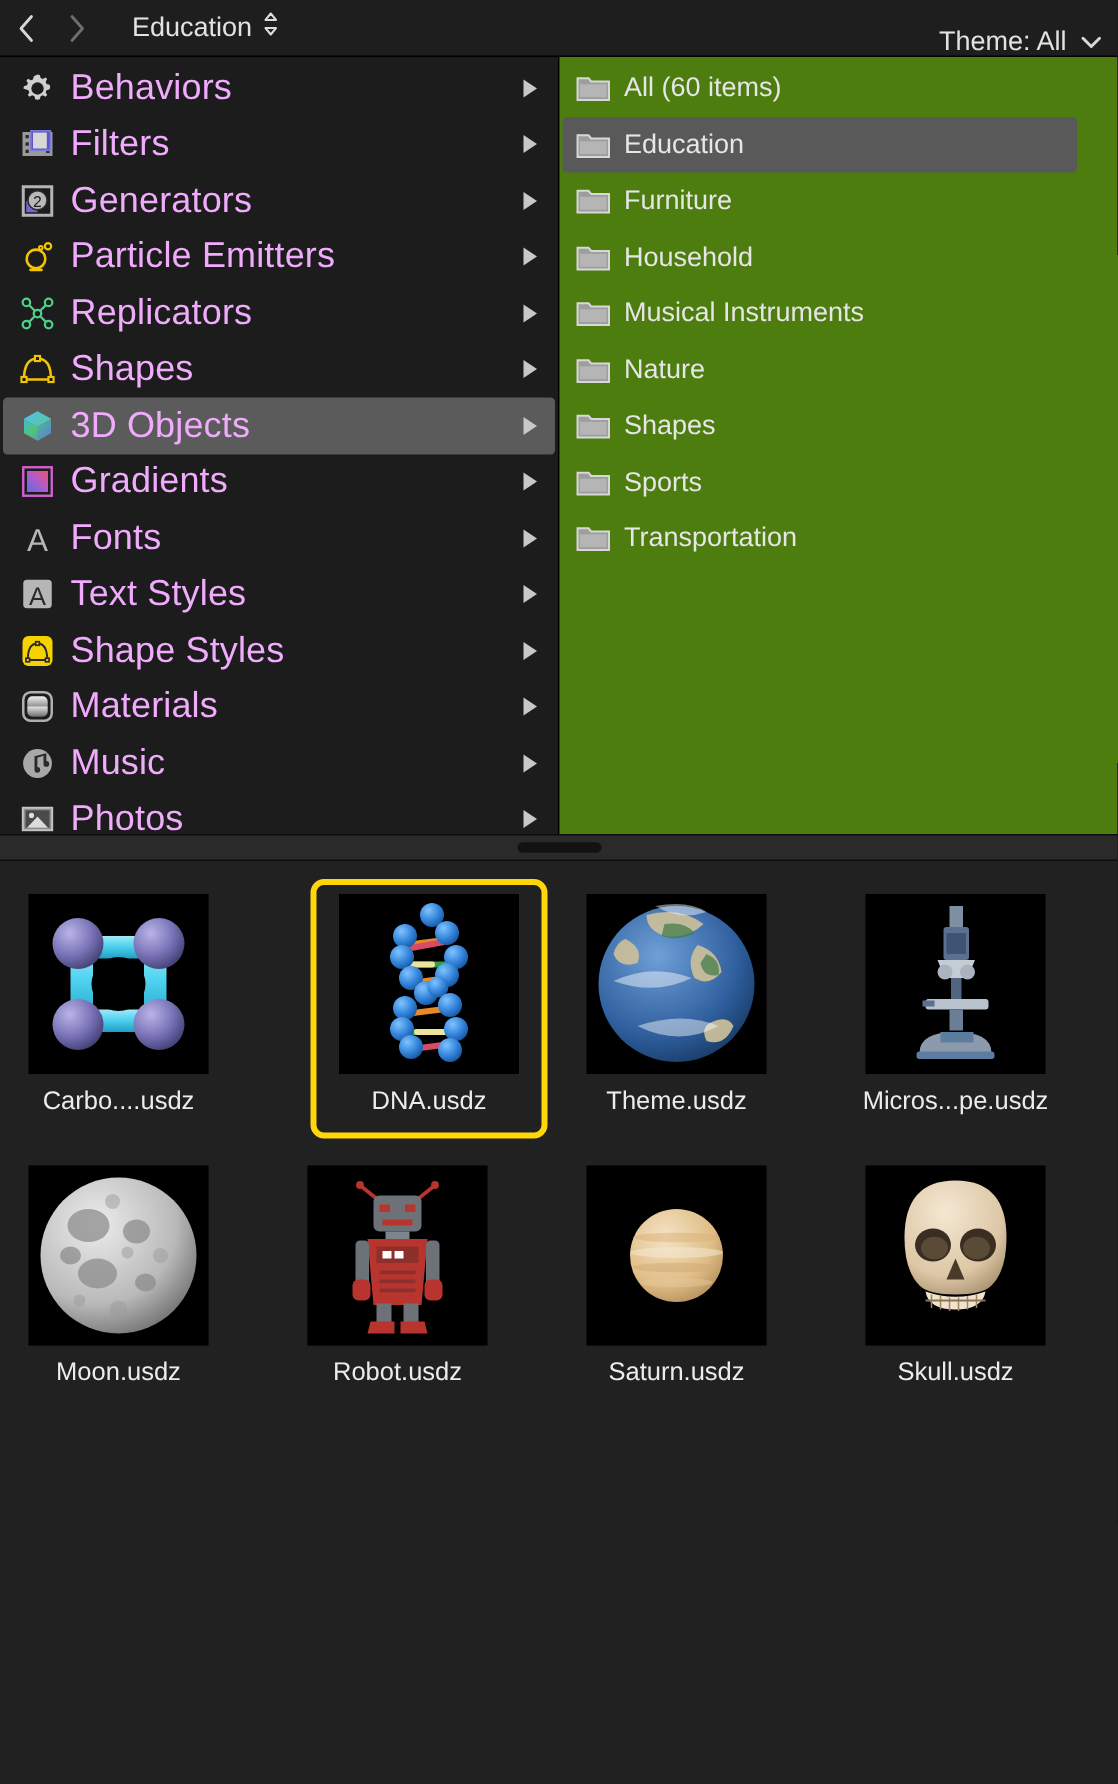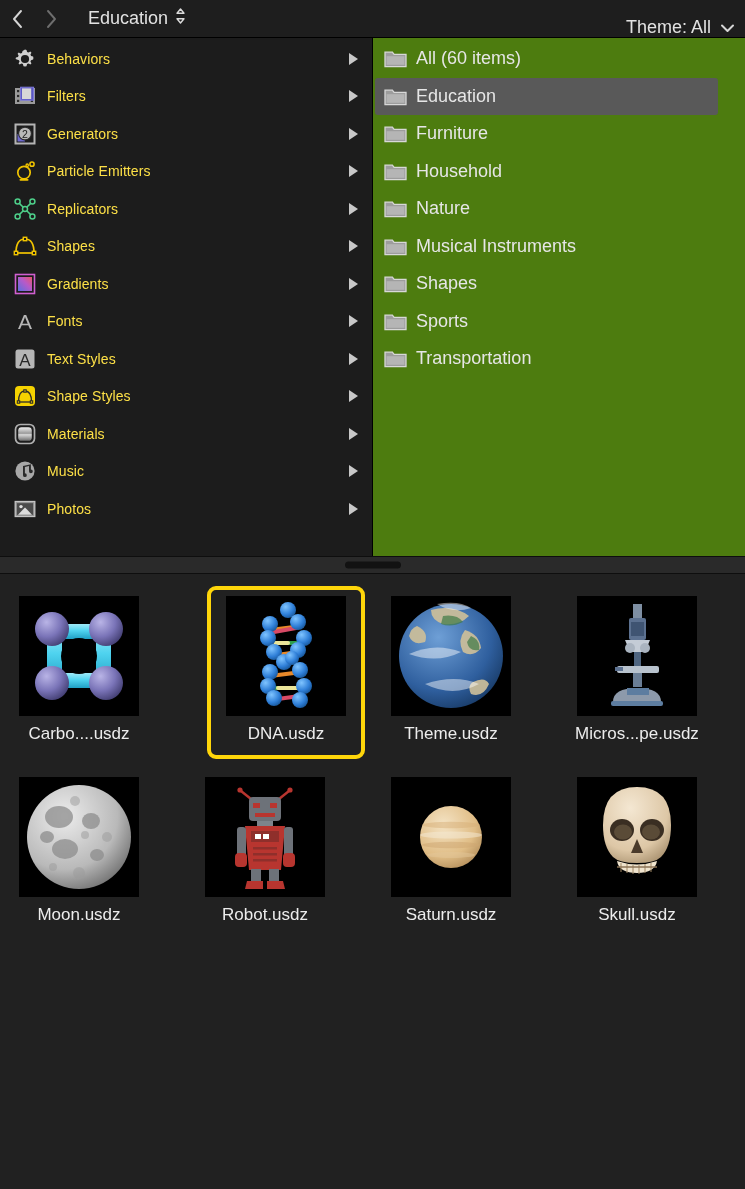--- a/index.html
+++ b/index.html
@@ -65,22 +65,22 @@
     border-radius: 3px;
   }
   .side-row.selected { background: #5b5b5b; }
   .side-icon {
     width: 26px; height: 26px;
     flex: 0 0 26px;
     display: flex; align-items: center; justify-content: center;
     margin-right: 9px;
   }
   .side-label {
-    color: #fde047;
-    font-size: 14px;
+    color: #f0abfc;
+    font-size: 24px;
     letter-spacing: 0.1px;
     white-space: nowrap;
   }
   .disclosure {
     position: absolute;
     right: 12px; top: 50%;
     transform: translateY(-50%);
     width: 0; height: 0;
     border-left: 9px solid #c8c8c8;
     border-top: 6px solid transparent;
@@ -283,20 +283,38 @@
               <g fill="#1c1c1c" stroke="#f2c500" stroke-width="1.4">
                 <rect x="1.3" y="17.3" width="3.4" height="3.4"></rect>
                 <rect x="19.3" y="17.3" width="3.4" height="3.4"></rect>
                 <rect x="10.3" y="3.3" width="3.4" height="3.4"></rect>
               </g>
             </svg>
           </span>
           <span class="side-label">Shapes</span>
           <span class="disclosure"></span>
         </div>
+        <div class="side-row selected">
+          <span class="side-icon">
+            <svg width="24" height="24" viewBox="0 0 24 24">
+              <defs>
+                <linearGradient id="cg" x1="0" y1="0" x2="1" y2="1">
+                  <stop offset="0" stop-color="#47b2e8"></stop>
+                  <stop offset="0.5" stop-color="#4fc47a"></stop>
+                  <stop offset="1" stop-color="#7a6fd8"></stop>
+                </linearGradient>
+              </defs>
+              <path d="M12 2.2 L21 7.2 L21 16.8 L12 21.8 L3 16.8 L3 7.2 Z" fill="url(#cg)"></path>
+              <path d="M12 2.2 L21 7.2 L12 12.2 L3 7.2 Z" fill="#5fc9e8" opacity="0.55"></path>
+              <path d="M12 12.2 L21 7.2 L21 16.8 L12 21.8 Z" fill="#3f8fd6" opacity="0.35"></path>
+            </svg>
+          </span>
+          <span class="side-label">3D Objects</span>
+          <span class="disclosure"></span>
+        </div>
         <div class="side-row">
           <span class="side-icon">
             <svg width="24" height="24" viewBox="0 0 24 24">
               <defs>
                 <linearGradient id="gs" x1="0" y1="1" x2="1" y2="0">
                   <stop offset="0" stop-color="#5b6fe0"></stop>
                   <stop offset="0.55" stop-color="#b75ac9"></stop>
                   <stop offset="1" stop-color="#e8566b"></stop>
                 </linearGradient>
               </defs>
@@ -410,28 +428,28 @@
             <path d="M1 3.2 h7.4 l1.7 2.1 h11.9 v12.4 h-21 Z" fill="#9d9d9d" stroke="#d8d8d8" stroke-width="1.3"></path>
             <rect x="2.6" y="7.2" width="17.8" height="8.6" fill="#b5b5b5"></rect>
           </svg>
           <span class="cat-label">Household</span>
         </div>
         <div class="cat-row">
           <svg width="23" height="19" viewBox="0 0 23 19" class="folder-icon">
             <path d="M1 3.2 h7.4 l1.7 2.1 h11.9 v12.4 h-21 Z" fill="#9d9d9d" stroke="#d8d8d8" stroke-width="1.3"></path>
             <rect x="2.6" y="7.2" width="17.8" height="8.6" fill="#b5b5b5"></rect>
           </svg>
+          <span class="cat-label">Musical Instruments</span>
+        </div>
+        <div class="cat-row">
+          <svg width="23" height="19" viewBox="0 0 23 19" class="folder-icon">
+            <path d="M1 3.2 h7.4 l1.7 2.1 h11.9 v12.4 h-21 Z" fill="#9d9d9d" stroke="#d8d8d8" stroke-width="1.3"></path>
+            <rect x="2.6" y="7.2" width="17.8" height="8.6" fill="#b5b5b5"></rect>
+          </svg>
           <span class="cat-label">Nature</span>
-        </div>
-        <div class="cat-row">
-          <svg width="23" height="19" viewBox="0 0 23 19" class="folder-icon">
-            <path d="M1 3.2 h7.4 l1.7 2.1 h11.9 v12.4 h-21 Z" fill="#9d9d9d" stroke="#d8d8d8" stroke-width="1.3"></path>
-            <rect x="2.6" y="7.2" width="17.8" height="8.6" fill="#b5b5b5"></rect>
-          </svg>
-          <span class="cat-label">Musical Instruments</span>
         </div>
         <div class="cat-row">
           <svg width="23" height="19" viewBox="0 0 23 19" class="folder-icon">
             <path d="M1 3.2 h7.4 l1.7 2.1 h11.9 v12.4 h-21 Z" fill="#9d9d9d" stroke="#d8d8d8" stroke-width="1.3"></path>
             <rect x="2.6" y="7.2" width="17.8" height="8.6" fill="#b5b5b5"></rect>
           </svg>
           <span class="cat-label">Shapes</span>
         </div>
         <div class="cat-row">
           <svg width="23" height="19" viewBox="0 0 23 19" class="folder-icon">

